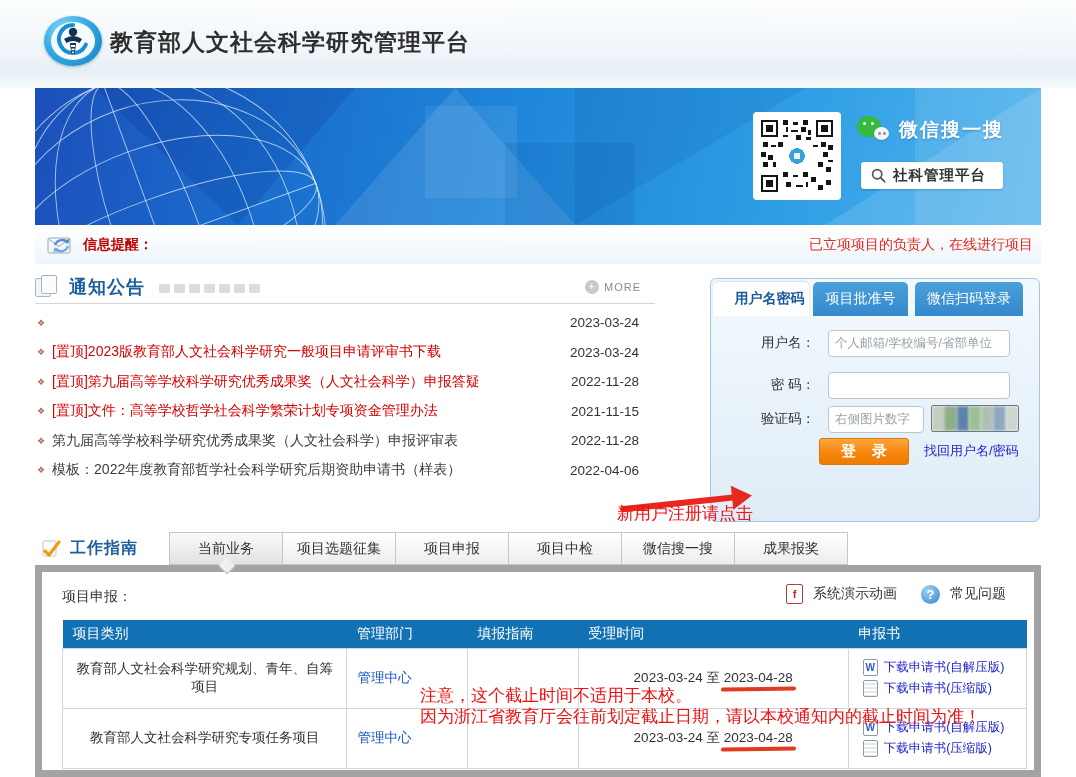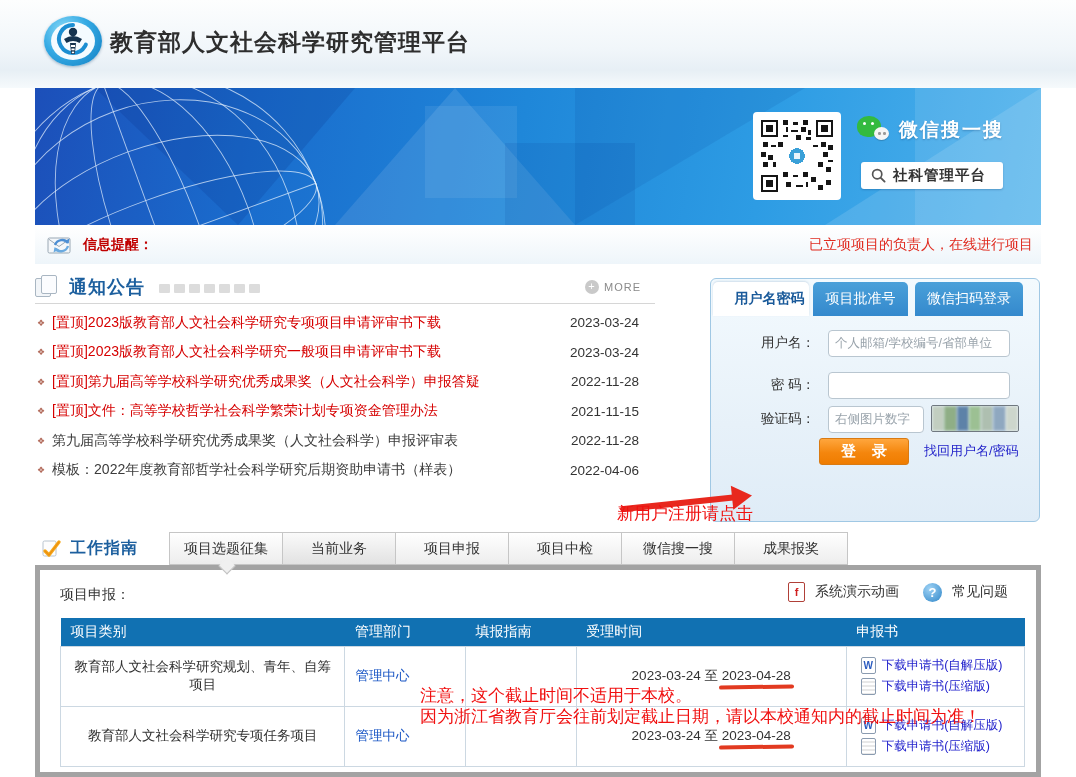--- a/index.html
+++ b/index.html
@@ -97,21 +97,21 @@
 
   
   .wg-head { position:absolute; left:35px; top:532px; width:1006px; height:33px; }
   .wg-title-wrap { position:absolute; left:6px; top:5px; display:flex; align-items:center; gap:7px; }
   .wg-title { font-size:16px; font-weight:bold; color:#1c5f9e; letter-spacing:1px; }
   .wg-tabs { position:absolute; left:135px; top:0; display:flex; }
   .wg-tab { width:114px; height:33px; margin-left:-1px; border:1px solid #c6c6c6; display:flex; align-items:center; justify-content:center;
     font-size:14px; color:#333; background:linear-gradient(180deg,#ffffff,#ededed); cursor:pointer; }
   .wg-tab.active { background:linear-gradient(180deg,#fafafa,#e2e2e2); position:relative; z-index:2; }
   .wg-pointer { position:absolute; left:221px; top:560px; width:12px; height:12px; background:#f0f0f0; border-right:1px solid #c0c0c0; border-bottom:1px solid #c0c0c0; transform:rotate(45deg); z-index:3; }
-  .wg-box { position:absolute; left:35px; top:565px; width:1006px; height:212px; border:5px solid #a3a3a3; background:#fff; }
+  .wg-box { position:absolute; left:35px; top:565px; width:1006px; height:212px; border:7px solid #a3a3a3; background:#fff; }
   .wg-sub { position:absolute; left:20px; top:16px; font-size:14px; color:#333; }
   .wg-right { position:absolute; right:28px; top:12px; display:flex; align-items:center; gap:10px; }
   .wg-right .lbl { font-size:14px; color:#333; }
   .faq-icon { width:19px; height:19px; border-radius:50%; background:radial-gradient(circle at 35% 30%,#9ed2f5,#2f86c8); color:#fff; font-weight:bold; font-size:13px; display:flex; align-items:center; justify-content:center; }
 
   
   .tbl { position:absolute; left:20px; top:48px; width:965px; border-collapse:collapse; table-layout:fixed; }
   .tbl th { background:#1171b2; color:#fff; font-weight:normal; font-size:14px; text-align:left; height:28px; padding:0 0 0 10px; }
   .tbl td { border:1px solid #ccd8e2; font-size:13.5px; color:#333; height:60px; }
   .td-cat { text-align:center; padding:0 10px; }
@@ -277,21 +277,20 @@
           <i></i>
         </span>
       <span class="more-link">
         <span class="more-plus">+</span>
         <span>MORE</span>
       </span>
     </div>
     <ul class="notice-list">
       <li class="n-red">
           <span class="bullet">❖</span>
-          <a>[置顶]2023版教育部人文社会科学研究专项项目申请评审书下载</a>
           <span class="n-date">2023-03-24</span>
         </li>
       <li class="n-red">
           <span class="bullet">❖</span>
           <a>[置顶]2023版教育部人文社会科学研究一般项目申请评审书下载</a>
           <span class="n-date">2023-03-24</span>
         </li>
       <li class="n-red">
           <span class="bullet">❖</span>
           <a>[置顶]第九届高等学校科学研究优秀成果奖（人文社会科学）申报答疑</a>
@@ -357,22 +356,22 @@
   <div class="wg-head">
     <div class="wg-title-wrap">
       <svg width="22" height="22" viewBox="0 0 22 22">
         <rect x="2" y="4" width="13" height="15" rx="1.5" fill="#fdfdfd" stroke="#b9c4ce" stroke-width="1"></rect>
         <path d="M4 14 l4 4 l10 -13" fill="none" stroke="#f6a818" stroke-width="3.4" stroke-linecap="round" stroke-linejoin="round"></path>
         <path d="M4 14 l4 4 l10 -13" fill="none" stroke="#e2780a" stroke-width="1.2" stroke-linecap="round" stroke-linejoin="round" opacity=".55"></path>
       </svg>
       <span class="wg-title">工作指南</span>
     </div>
     <div class="wg-tabs">
+      <div class="wg-tab active">当前业务</div>
       <div class="wg-tab">项目选题征集</div>
-      <div class="wg-tab active">当前业务</div>
       <div class="wg-tab">项目申报</div>
       <div class="wg-tab">项目中检</div>
       <div class="wg-tab">微信搜一搜</div>
       <div class="wg-tab">成果报奖</div>
     </div>
   </div>
   <div class="wg-pointer"></div>
 
   <div class="wg-box">
     <div class="wg-sub">项目申报：</div>

